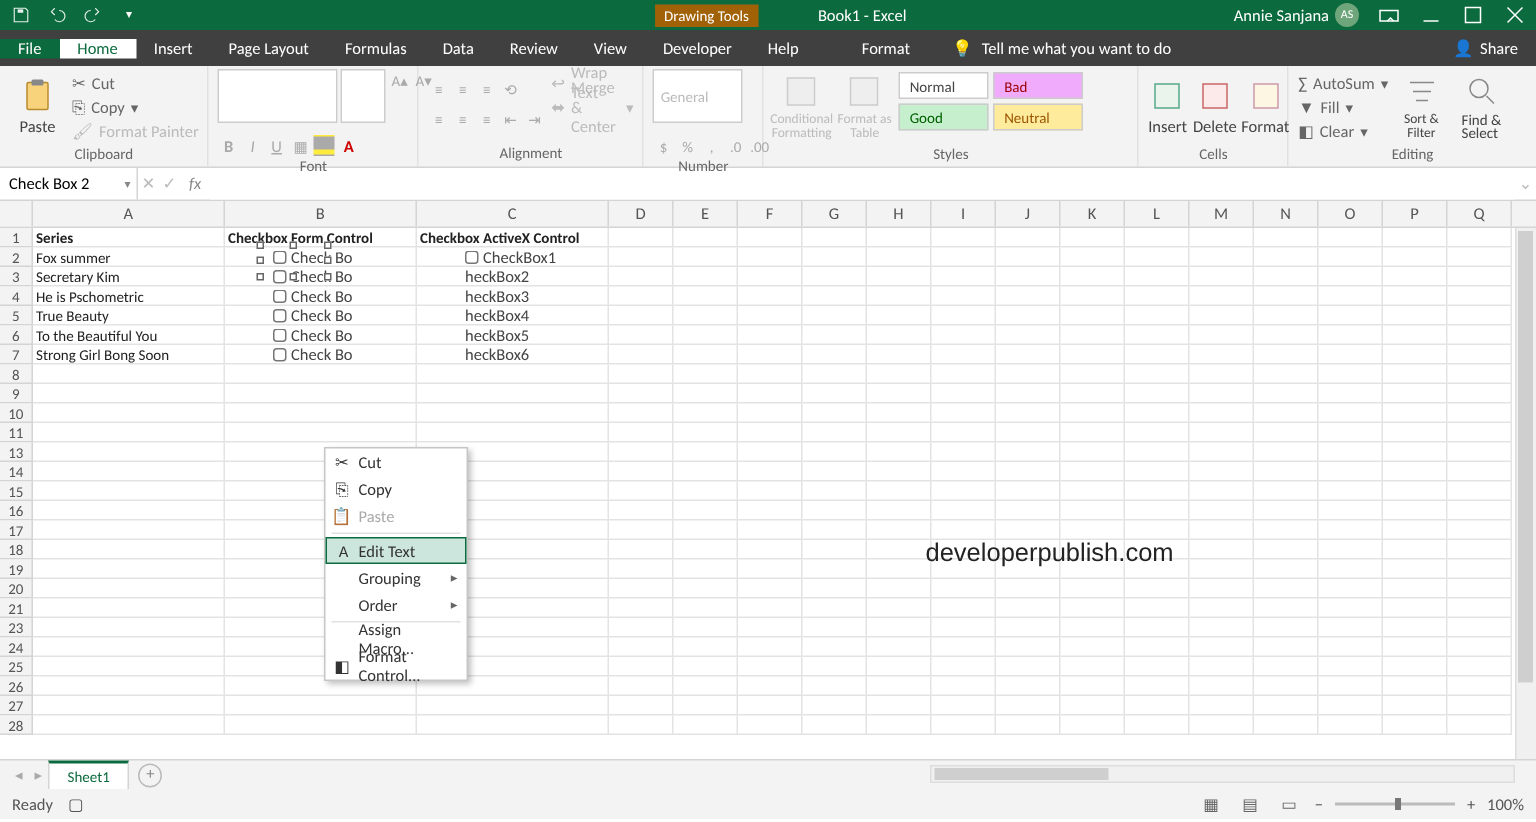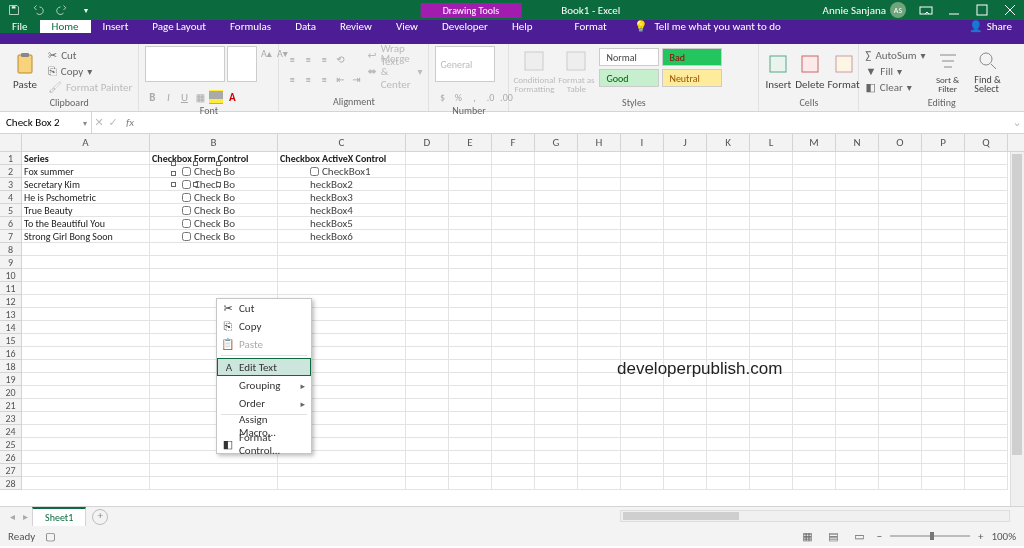--- a/index.html
+++ b/index.html
@@ -3,29 +3,29 @@
 <meta charset="utf-8">
 <style>
   * { box-sizing: border-box; margin: 0; padding: 0; font-family: "Segoe UI", Calibri, Arial, sans-serif; font-size: 11px; user-select: none; }
   body { background: #fff; width: 1024px; height: 548px; overflow: hidden; position: relative; }
 
   
   .titlebar { height: 20px; background: #0c6b3e; display: flex; align-items: center; color: #fff; position: relative; }
   .qat { display: flex; gap: 8px; padding-left: 6px; align-items: center; }
   .qat svg { width: 12px; height: 12px; fill: #fff; opacity: .9; }
   .title-center { position: absolute; left: 50%; transform: translateX(-50%); display: flex; gap: 40px; align-items: center; }
-  .context-tab { background: #a21caf; font-size: 10px; padding: 1px 22px; margin-left: 17px; }
+  .context-tab { background: #a16207; font-size: 10px; padding: 1px 6px; margin-left: 17px; }
   .doc-title { font-size: 11px; }
   .title-right { margin-left: auto; display: flex; align-items: center; gap: 12px; padding-right: 6px; }
   .user { display: flex; align-items: center; gap: 4px; font-size: 11px; }
   .avatar { width: 16px; height: 16px; border-radius: 50%; background: #6ea57a; display: flex; align-items: center; justify-content: center; font-size: 8px; }
   .winbtn { width: 16px; height: 16px; display: flex; align-items: center; justify-content: center; }
 
   
-  .ribbon-tabs { height: 24px; background: #4c1d95; display: flex; align-items: flex-start; color: #fff; position: relative; }
+  .ribbon-tabs { height: 24px; background: #404040; display: flex; align-items: center; color: #fff; position: relative; }
   .rtab { padding: 0 12px; font-size: 11px; display: flex; align-items: center; cursor: pointer; }
   .rtab.file { background: #0c6b3e; }
   .rtab.active { background: #fff; color: #0c6b3e; }
   .tell-me { display: flex; align-items: center; gap: 6px; padding-left: 16px; }
   .share { margin-left: auto; padding-right: 12px; display: flex; align-items: center; gap: 4px; }
 
   
   .ribbon { height: 68px; background: #f3f3f3; border-bottom: 1px solid #d4d4d4; display: flex; }
   .rgroup { border-right: 1px solid #e1e1e1; padding: 2px 6px; display: flex; flex-direction: column; justify-content: space-between; height: 100%; position: relative; }
   .rgroup-label { text-align: center; font-size: 10px; color: #666; height: 14px; }
@@ -33,21 +33,21 @@
   .big-btn { display: flex; flex-direction: column; align-items: center; justify-content: center; width: 38px; height: 50px; font-size: 10px; color: #444; }
   .big-btn svg { width: 24px; height: 24px; margin-bottom: 2px; }
   .col { display: flex; flex-direction: column; gap: 2px; padding-top: 2px; }
   .small-item { font-size: 10px; color: #666; display: flex; align-items: center; gap: 4px; height: 14px; }
   .small-item.disabled { color: #bbb; }
   .dd { width: 60px; height: 36px; border: 1px solid #ccc; background: #fff; font-size: 10px; color: #aaa; padding: 0 4px; display: flex; align-items: center; }
   .font-controls { display: flex; gap: 2px; margin-top: 4px; }
   .fc { width: 14px; height: 14px; color: #aaa; font-size: 10px; display: flex; align-items: center; justify-content: center; border: 1px solid transparent; }
   .style-cell { width: 60px; height: 18px; border: 1px solid #ccc; font-size: 10px; padding: 0 6px; display: flex; align-items: center; }
   .style-normal { background: #fff; color: #444; }
-  .style-bad { background: #22c55e; color: #9c0006; }
+  .style-bad { background: #f0abfc; color: #9c0006; }
   .style-good { background: #c6efce; color: #006100; }
   .style-neutral { background: #ffeb9c; color: #9c5700; }
 
   
   .fbar-row { height: 22px; border-bottom: 1px solid #d4d4d4; display: flex; align-items: center; background: #fff; }
   .namebox { width: 92px; border-right: 1px solid #d4d4d4; height: 100%; display: flex; align-items: center; padding: 0 6px; font-size: 11px; position: relative; }
   .namebox::after { content: "▾"; position: absolute; right: 4px; color: #888; font-size: 8px; }
   .fx-btn { width: 20px; text-align: center; color: #888; font-style: italic; }
   .formula-input { flex: 1; height: 100%; padding: 0 6px; border: none; outline: none; font-size: 11px; }
   .fbar-ctl { width: 14px; text-align: center; color: #bbb; }
@@ -631,40 +631,20 @@
         <div class="cell cJ"></div>
         <div class="cell cK"></div>
         <div class="cell cL"></div>
         <div class="cell cM"></div>
         <div class="cell cN"></div>
         <div class="cell cO"></div>
         <div class="cell cP"></div>
         <div class="cell cQ"></div>
       </div>
       <div class="row">
-        <div class="rh">12</div>
-        <div class="cell cA"></div>
-        <div class="cell cB"></div>
-        <div class="cell cC"></div>
-        <div class="cell cD"></div>
-        <div class="cell cE"></div>
-        <div class="cell cF"></div>
-        <div class="cell cG"></div>
-        <div class="cell cH"></div>
-        <div class="cell cI"></div>
-        <div class="cell cJ"></div>
-        <div class="cell cK"></div>
-        <div class="cell cL"></div>
-        <div class="cell cM"></div>
-        <div class="cell cN"></div>
-        <div class="cell cO"></div>
-        <div class="cell cP"></div>
-        <div class="cell cQ"></div>
-      </div>
-      <div class="row">
         <div class="rh">13</div>
         <div class="cell cA"></div>
         <div class="cell cB"></div>
         <div class="cell cC"></div>
         <div class="cell cD"></div>
         <div class="cell cE"></div>
         <div class="cell cF"></div>
         <div class="cell cG"></div>
         <div class="cell cH"></div>
         <div class="cell cI"></div>
@@ -712,20 +692,40 @@
         <div class="cell cK"></div>
         <div class="cell cL"></div>
         <div class="cell cM"></div>
         <div class="cell cN"></div>
         <div class="cell cO"></div>
         <div class="cell cP"></div>
         <div class="cell cQ"></div>
       </div>
       <div class="row">
         <div class="rh">16</div>
+        <div class="cell cA"></div>
+        <div class="cell cB"></div>
+        <div class="cell cC"></div>
+        <div class="cell cD"></div>
+        <div class="cell cE"></div>
+        <div class="cell cF"></div>
+        <div class="cell cG"></div>
+        <div class="cell cH"></div>
+        <div class="cell cI"></div>
+        <div class="cell cJ"></div>
+        <div class="cell cK"></div>
+        <div class="cell cL"></div>
+        <div class="cell cM"></div>
+        <div class="cell cN"></div>
+        <div class="cell cO"></div>
+        <div class="cell cP"></div>
+        <div class="cell cQ"></div>
+      </div>
+      <div class="row">
+        <div class="rh">17</div>
         <div class="cell cA"></div>
         <div class="cell cB"></div>
         <div class="cell cC"></div>
         <div class="cell cD"></div>
         <div class="cell cE"></div>
         <div class="cell cF"></div>
         <div class="cell cG"></div>
         <div class="cell cH"></div>
         <div class="cell cI"></div>
         <div class="cell cJ"></div>

